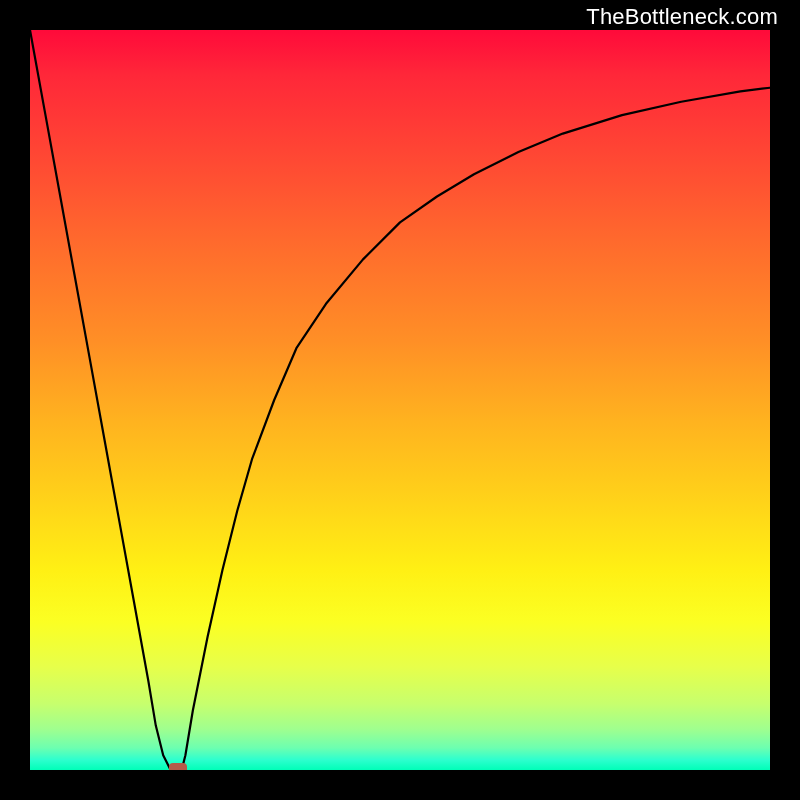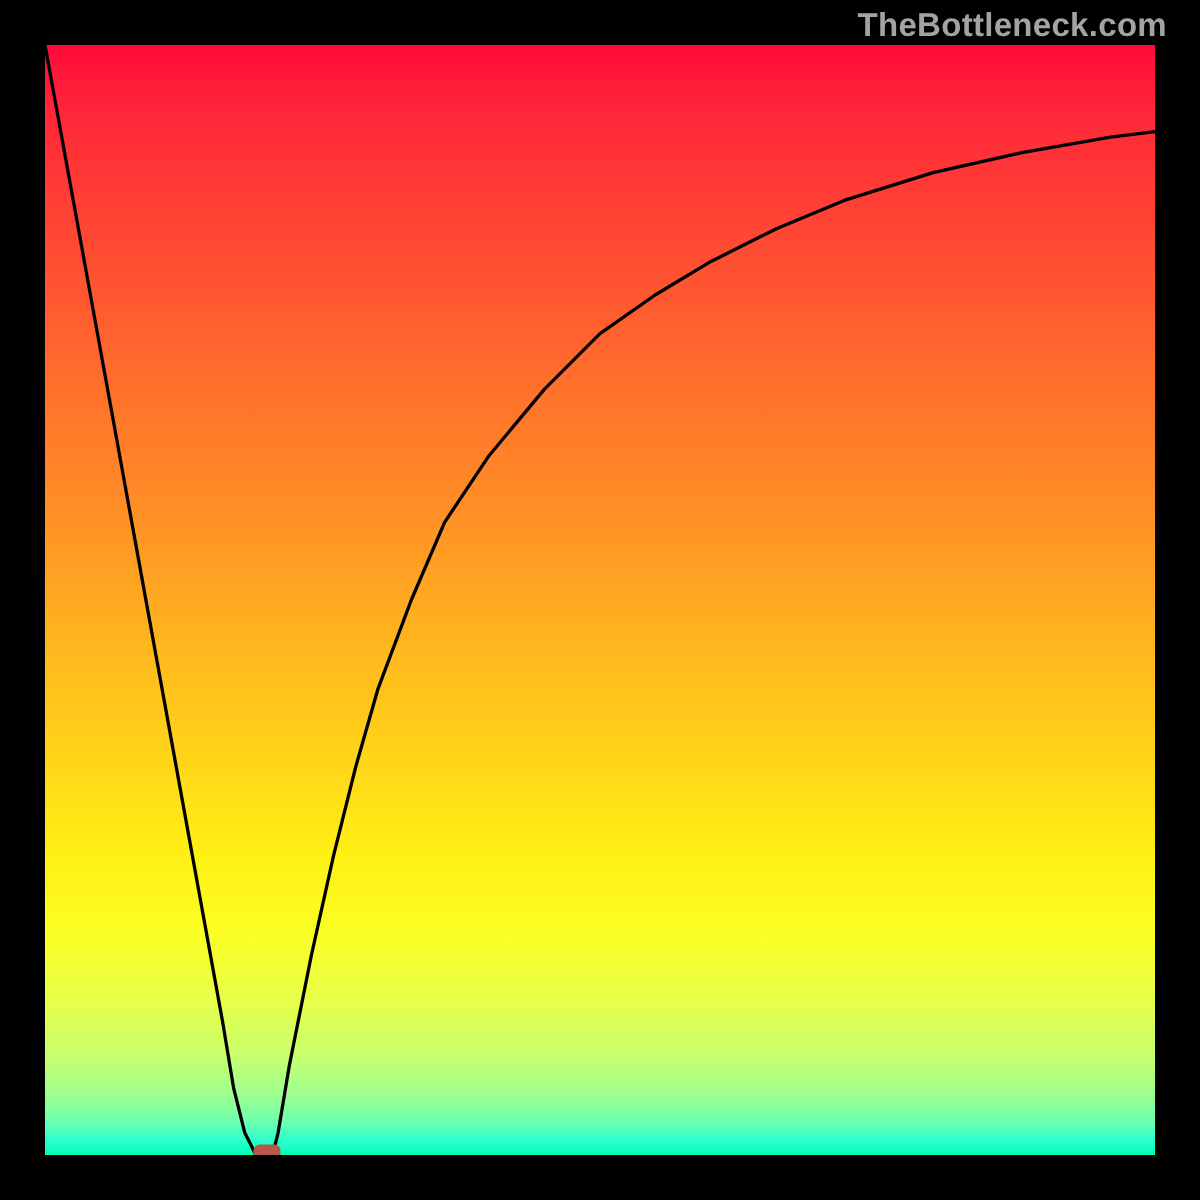--- a/index.html
+++ b/index.html
@@ -14,23 +14,23 @@
   .frame {
     position: relative;
     width: 800px;
     height: 800px;
     background: #000;
   }
   .watermark {
     position: absolute;
     top: 4px;
     right: 22px;
-    color: #a3a3a3;
+    color: #ffffff;
     font-size: 22px;
-    font-weight: 700;
+    font-weight: 400;
     letter-spacing: 0.2px;
     z-index: 50;
   }
   .plot-area {
     position: absolute;
     left: 30px;
     top: 30px;
     width: 740px;
     height: 740px;
     overflow: hidden;

